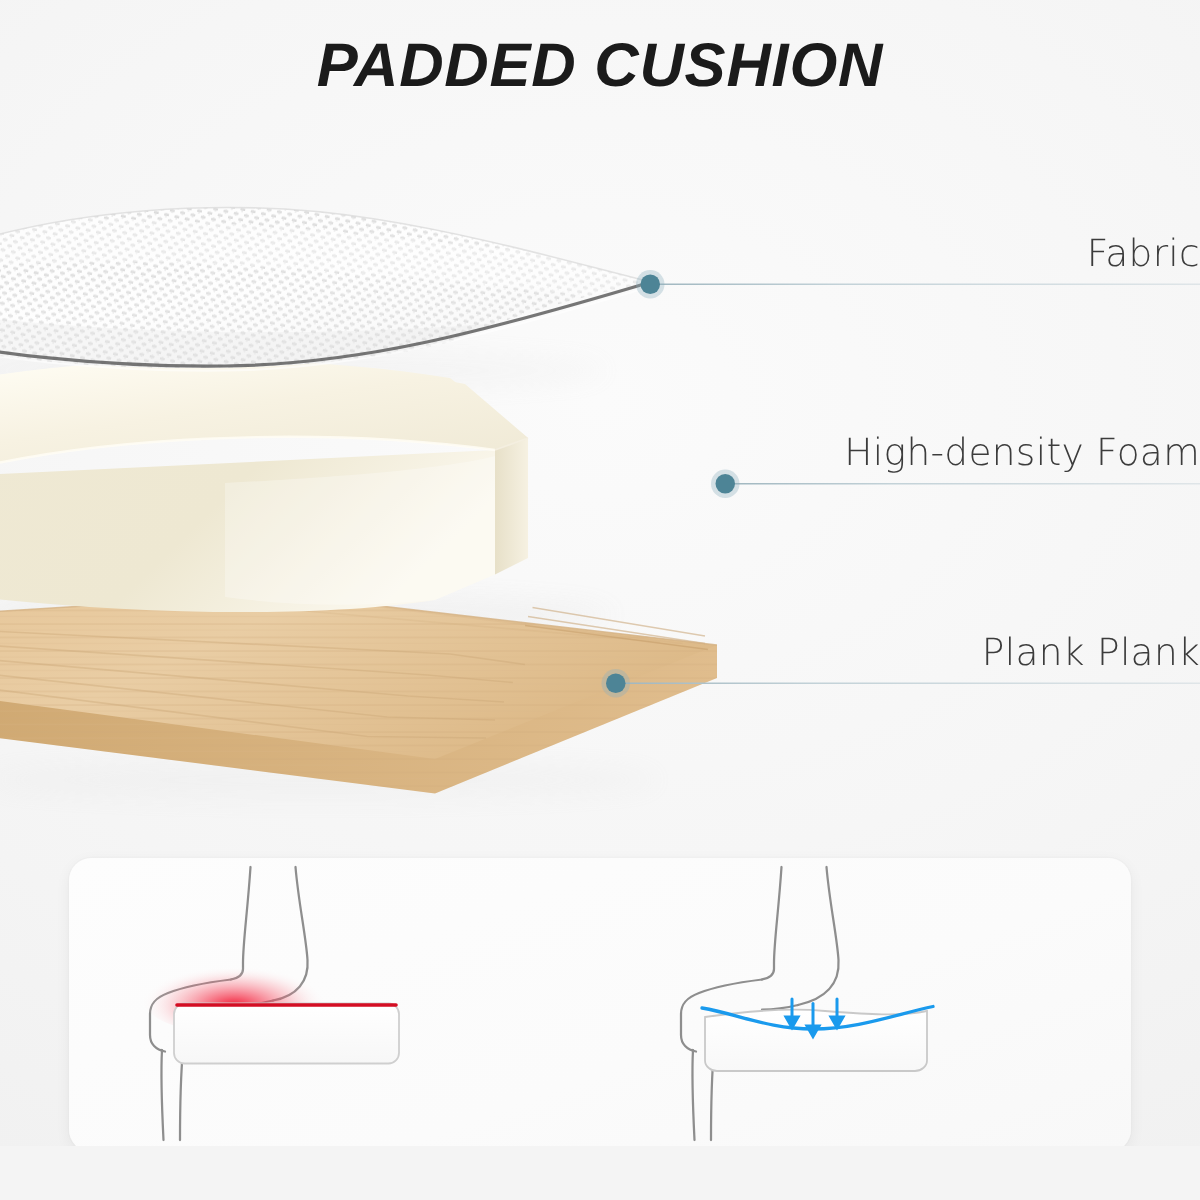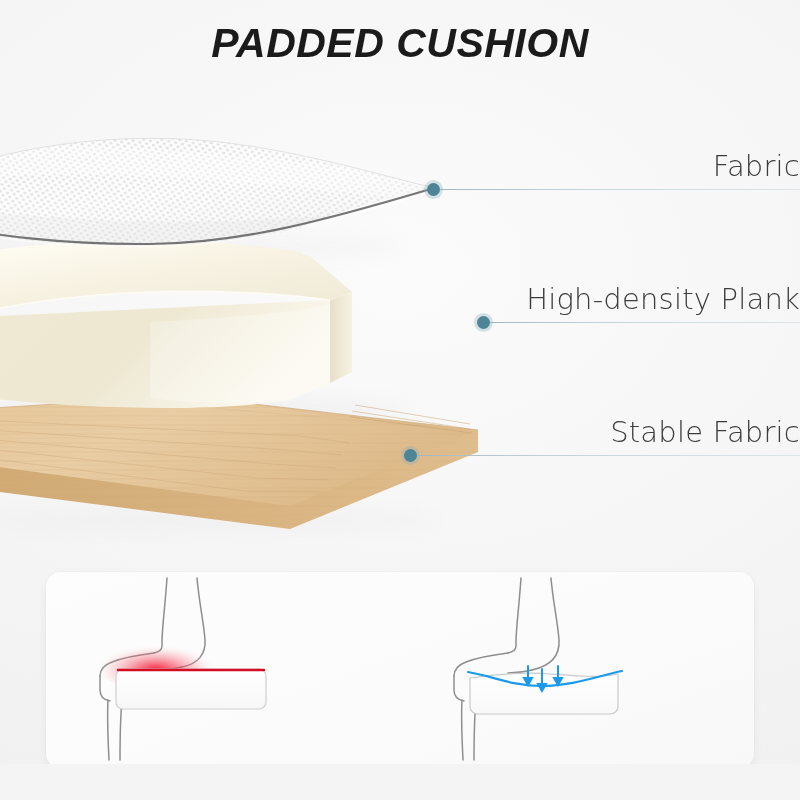--- a/index.html
+++ b/index.html
@@ -68,21 +68,21 @@
     border-radius: 50%;
     background: #4d8496;
     top: -6px;
     left: -6px;
     box-shadow: 0 0 0 3px rgba(140,175,188,0.35);
   }
   .callout .caption {
     position: absolute;
     bottom: 6px;
     right: 0;
-    font-size: 29px;
+    font-size: 25px;
     font-weight: 300;
     color: #3c3c3c;
     white-space: nowrap;
     font-family: "DejaVu Sans", sans-serif;
     letter-spacing: 0.2px;
   }
 
   
   .compare-card {
     position: absolute;
@@ -254,27 +254,27 @@
 
   <div class="callout" style="left:433px; top:189px; width:367px;">
     <div class="leader" style="width:367px;"></div>
     <div class="dot"></div>
     <div class="caption">Fabric</div>
   </div>
 
   <div class="callout" style="left:483px; top:322px; width:317px;">
     <div class="leader" style="width:317px;"></div>
     <div class="dot"></div>
-    <div class="caption">High-density Plank</div>
+    <div class="caption">High-density Foam</div>
   </div>
 
   <div class="callout" style="left:410px; top:455px; width:390px;">
     <div class="leader" style="width:390px;"></div>
     <div class="dot"></div>
-    <div class="caption">Stable Fabric</div>
+    <div class="caption">Plank Plank</div>
   </div>
 
   <div class="compare-card">
 
     <div class="compare-half left">
       <svg width="354" height="196" viewBox="0 0 354 196" xmlns="http://www.w3.org/2000/svg">
         <defs>
           <radialGradient id="painGlow" cx="0.5" cy="0.62" r="0.5">
             <stop offset="0%" stop-color="#f3122d" stop-opacity="0.95"></stop>
             <stop offset="35%" stop-color="#f4344c" stop-opacity="0.55"></stop>

